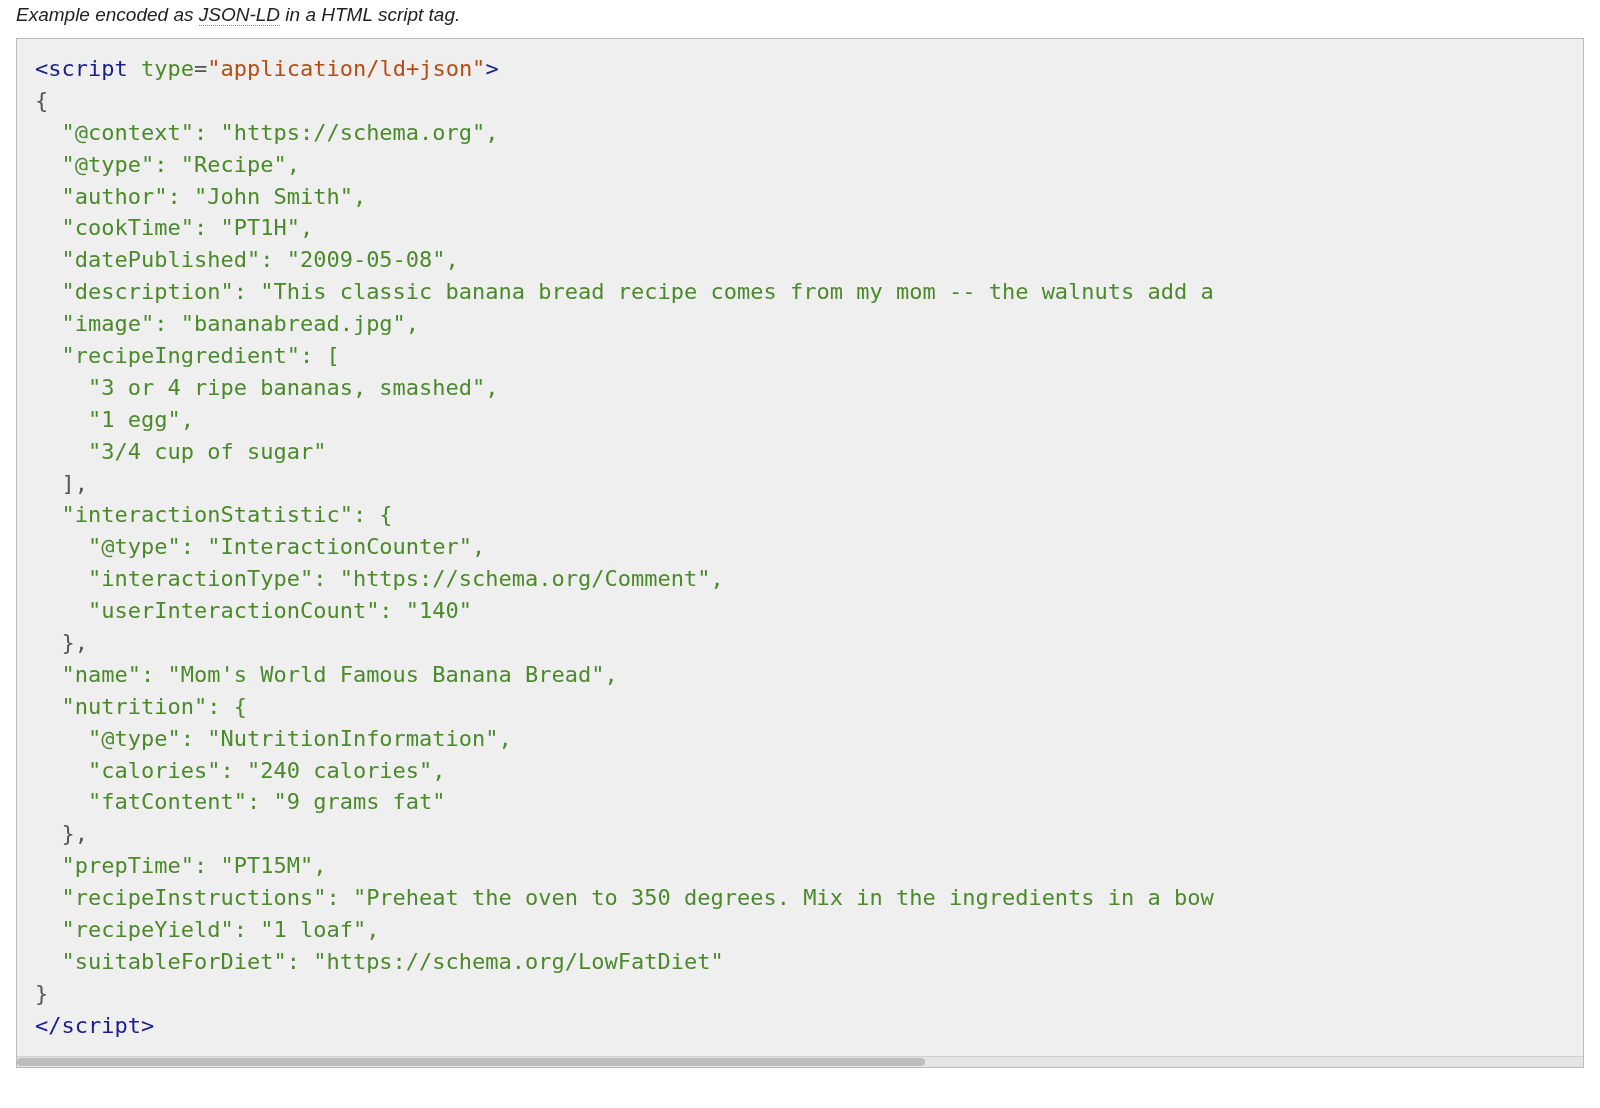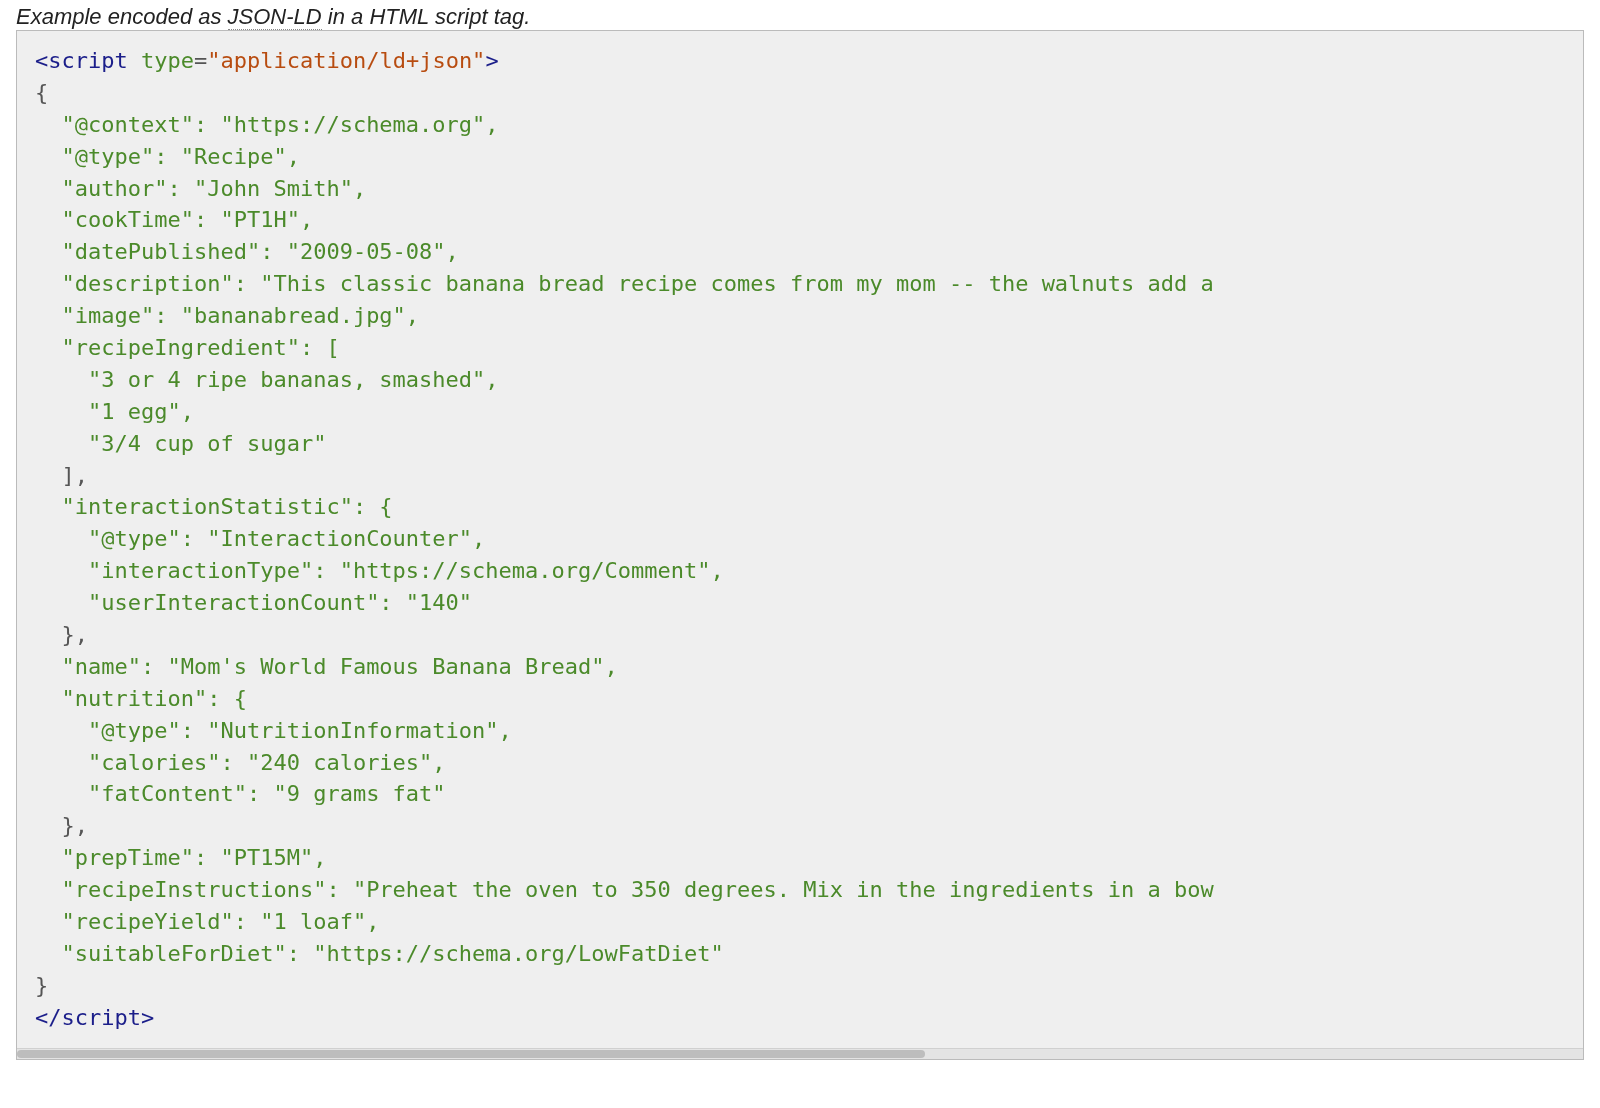--- a/index.html
+++ b/index.html
@@ -4,23 +4,23 @@
 <style>
   body {
     margin: 0;
     padding: 0;
     font-family: Arial, Helvetica, sans-serif;
     background: #ffffff;
     width: 1600px;
   }
   .caption {
     font-style: italic;
-    font-size: 22px;
+    font-size: 19px;
     color: #222;
-    padding: 4px 16px 0 16px;
+    padding: 4px 16px 12px 16px;
     border-radius: 16px;
   }
   .caption .abbr {
     border-bottom: 1px dotted #888;
     font-style: italic;
   }
   .code-box {
     margin: 0 16px 16px 16px;
     border: 1px solid #bbb;
     background: #efefef;

